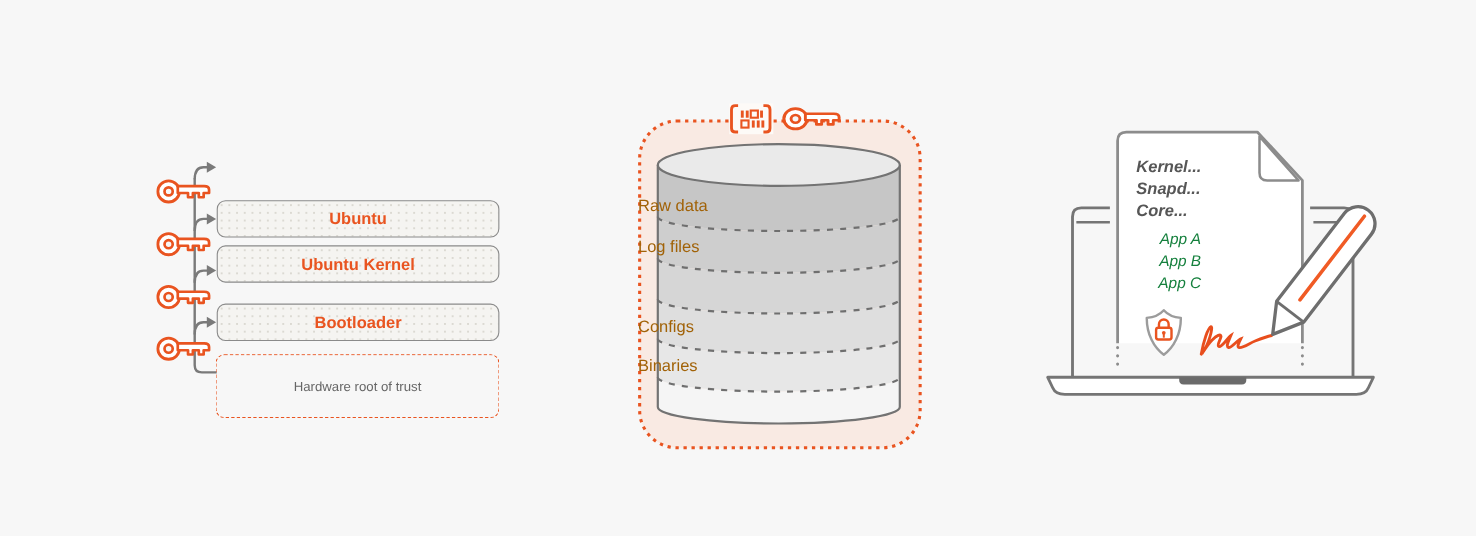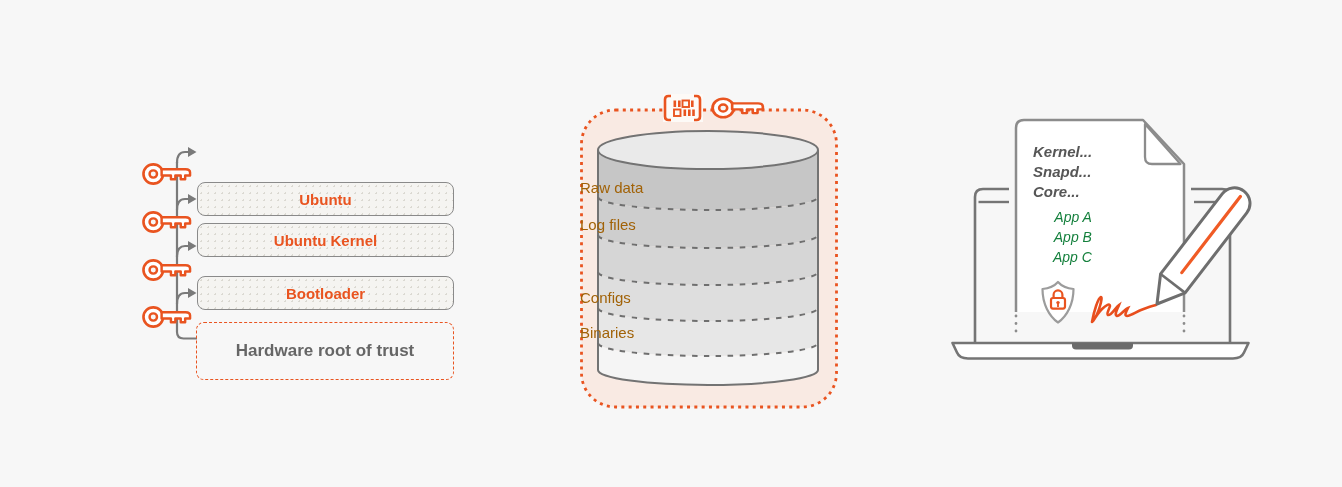--- a/index.html
+++ b/index.html
@@ -20,21 +20,21 @@
     background-color:#f5f4f1;
     background-image:radial-gradient(#dbd9d2 1px, transparent 1px);
     background-size:7px 7px;
     display:flex; align-items:center; justify-content:center;
     color:#E95420; font-size:15px; font-weight:700;
   }
   .sb-root {
     position:absolute; left:56px; top:192px; width:258px; height:58px;
     border:1.7px dashed #E95420; border-radius:8px;
     display:flex; align-items:center; justify-content:center;
-    color:#666; font-size:17px; font-weight:700;
+    color:#666; font-size:12px; font-weight:400;
   }
 
   
   #panel-storage { left:580px; top:88px; width:262px; height:330px; }
   .cyl-label {
     position:absolute; left:0; width:256px; 
     color:#a16207; font-size:15px; font-weight:500; line-height:18px;
     pointer-events:none;
   }
 

